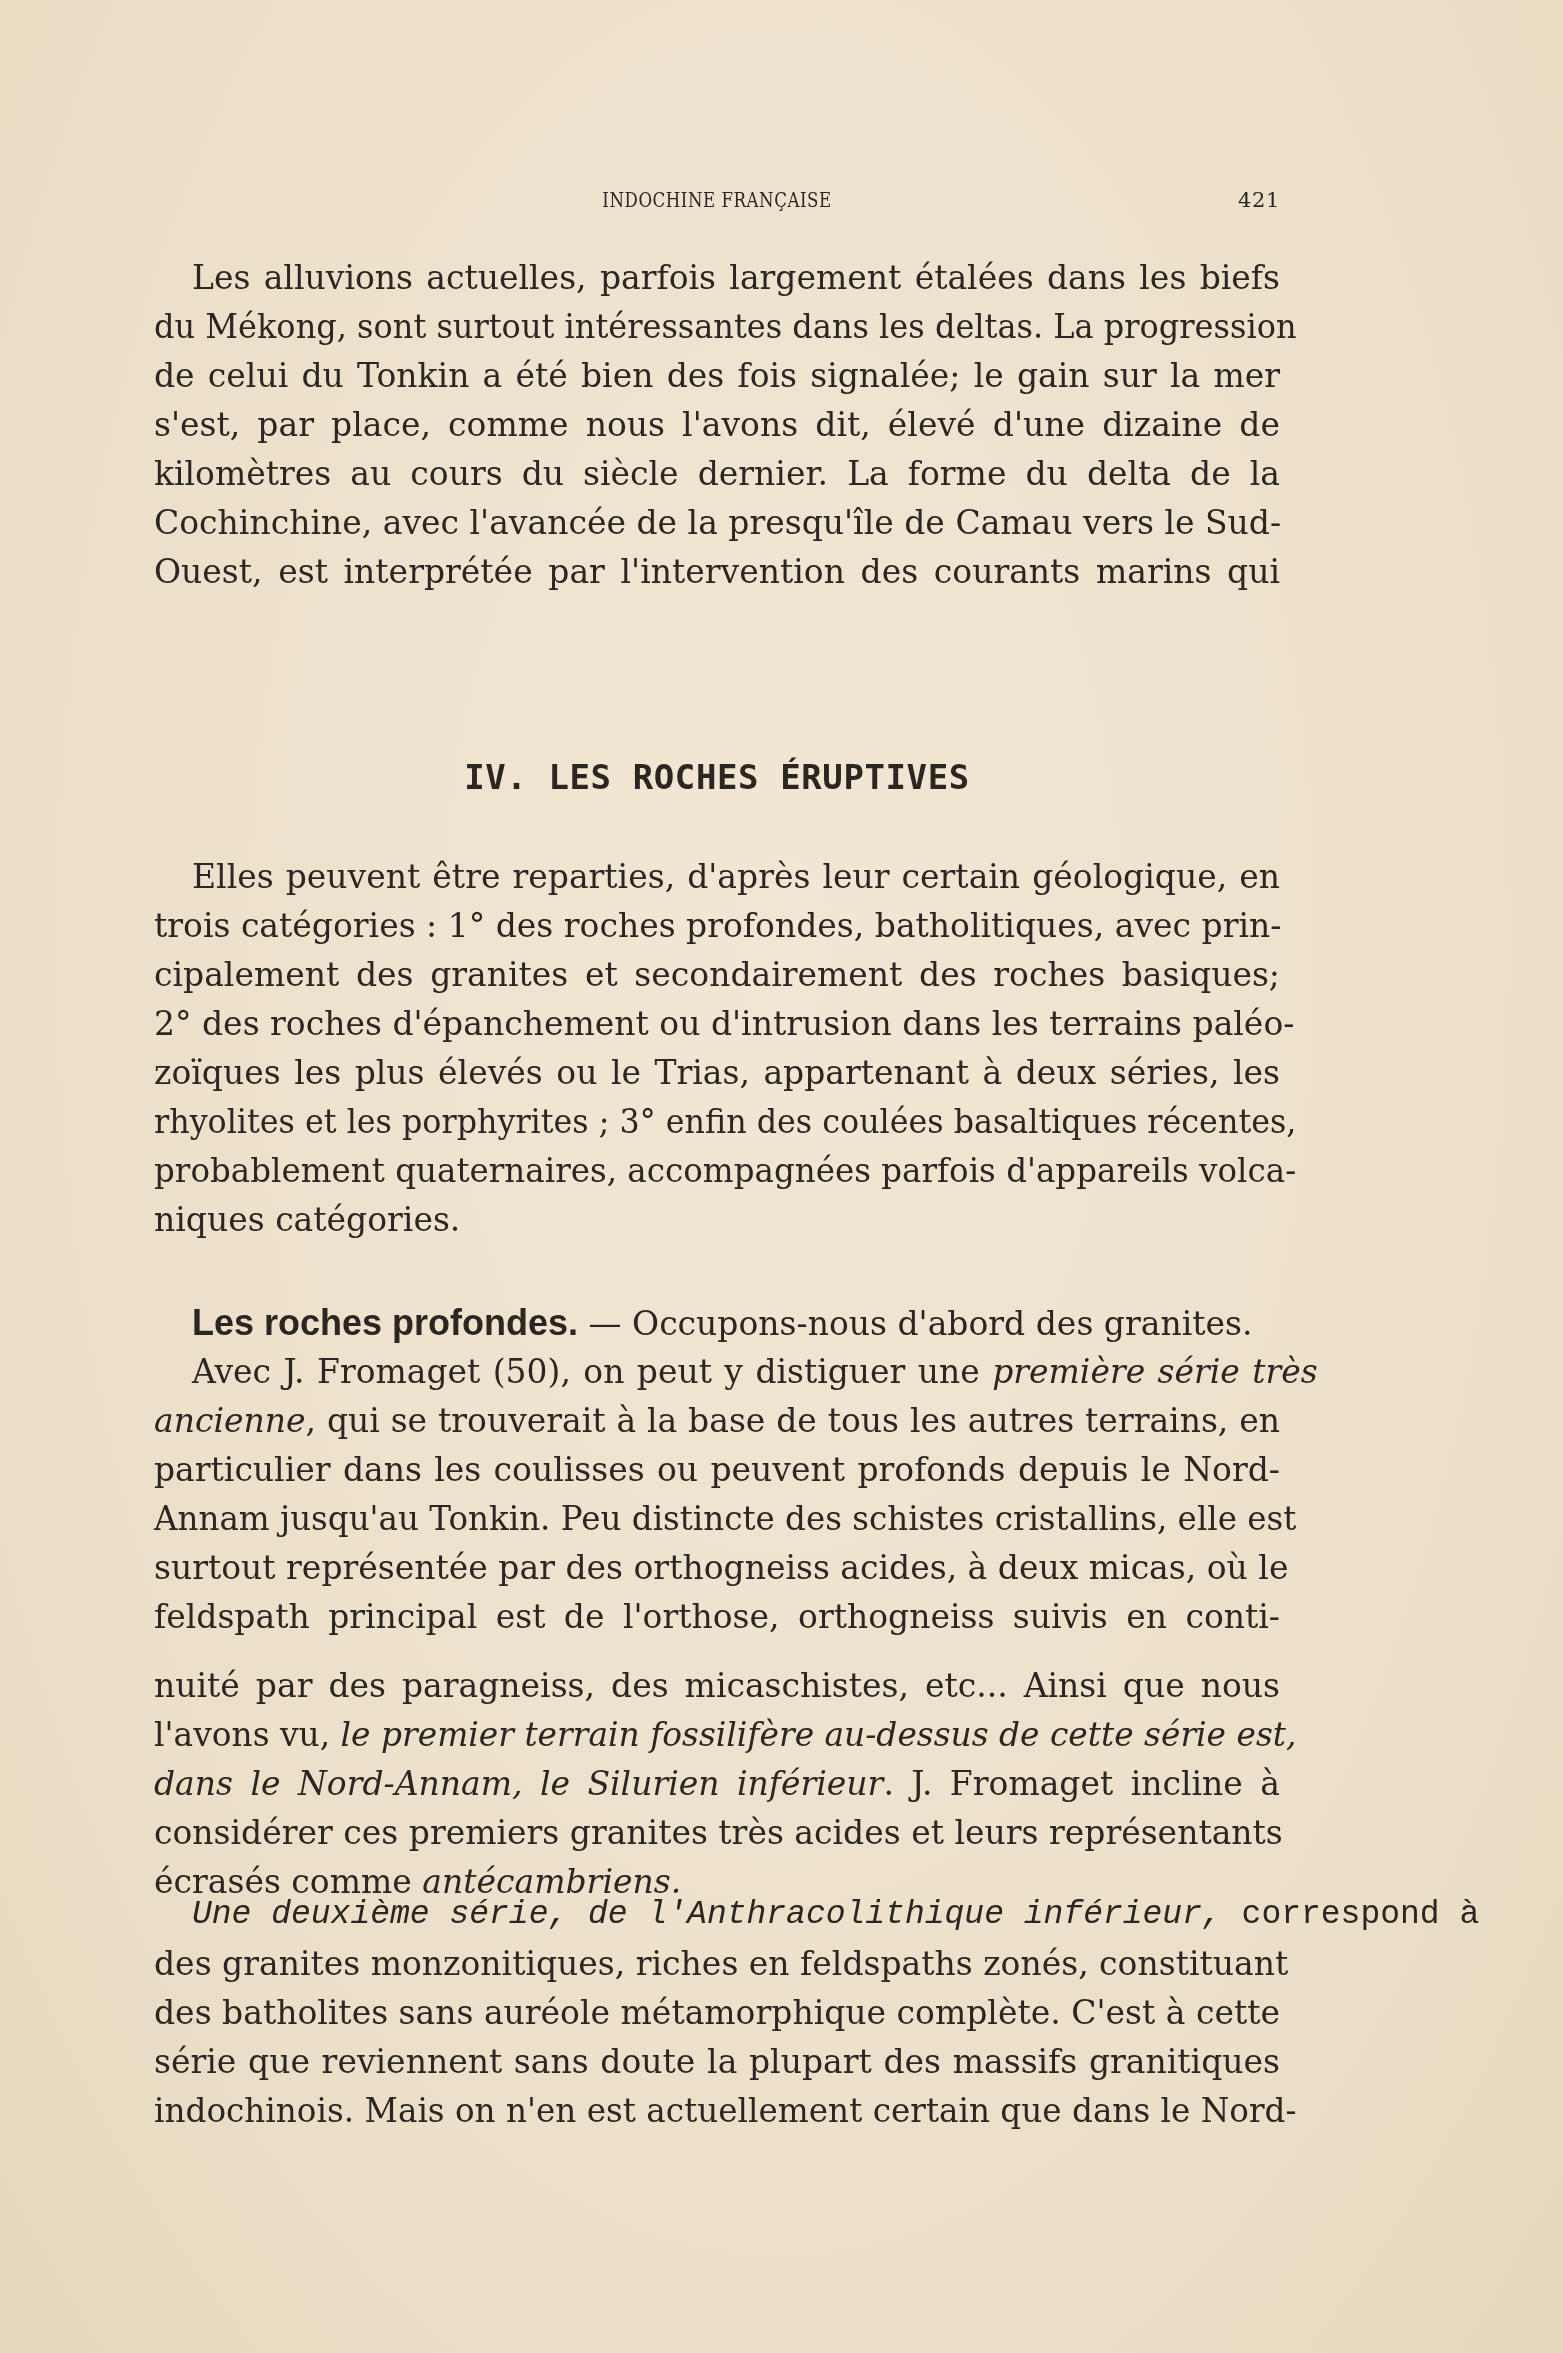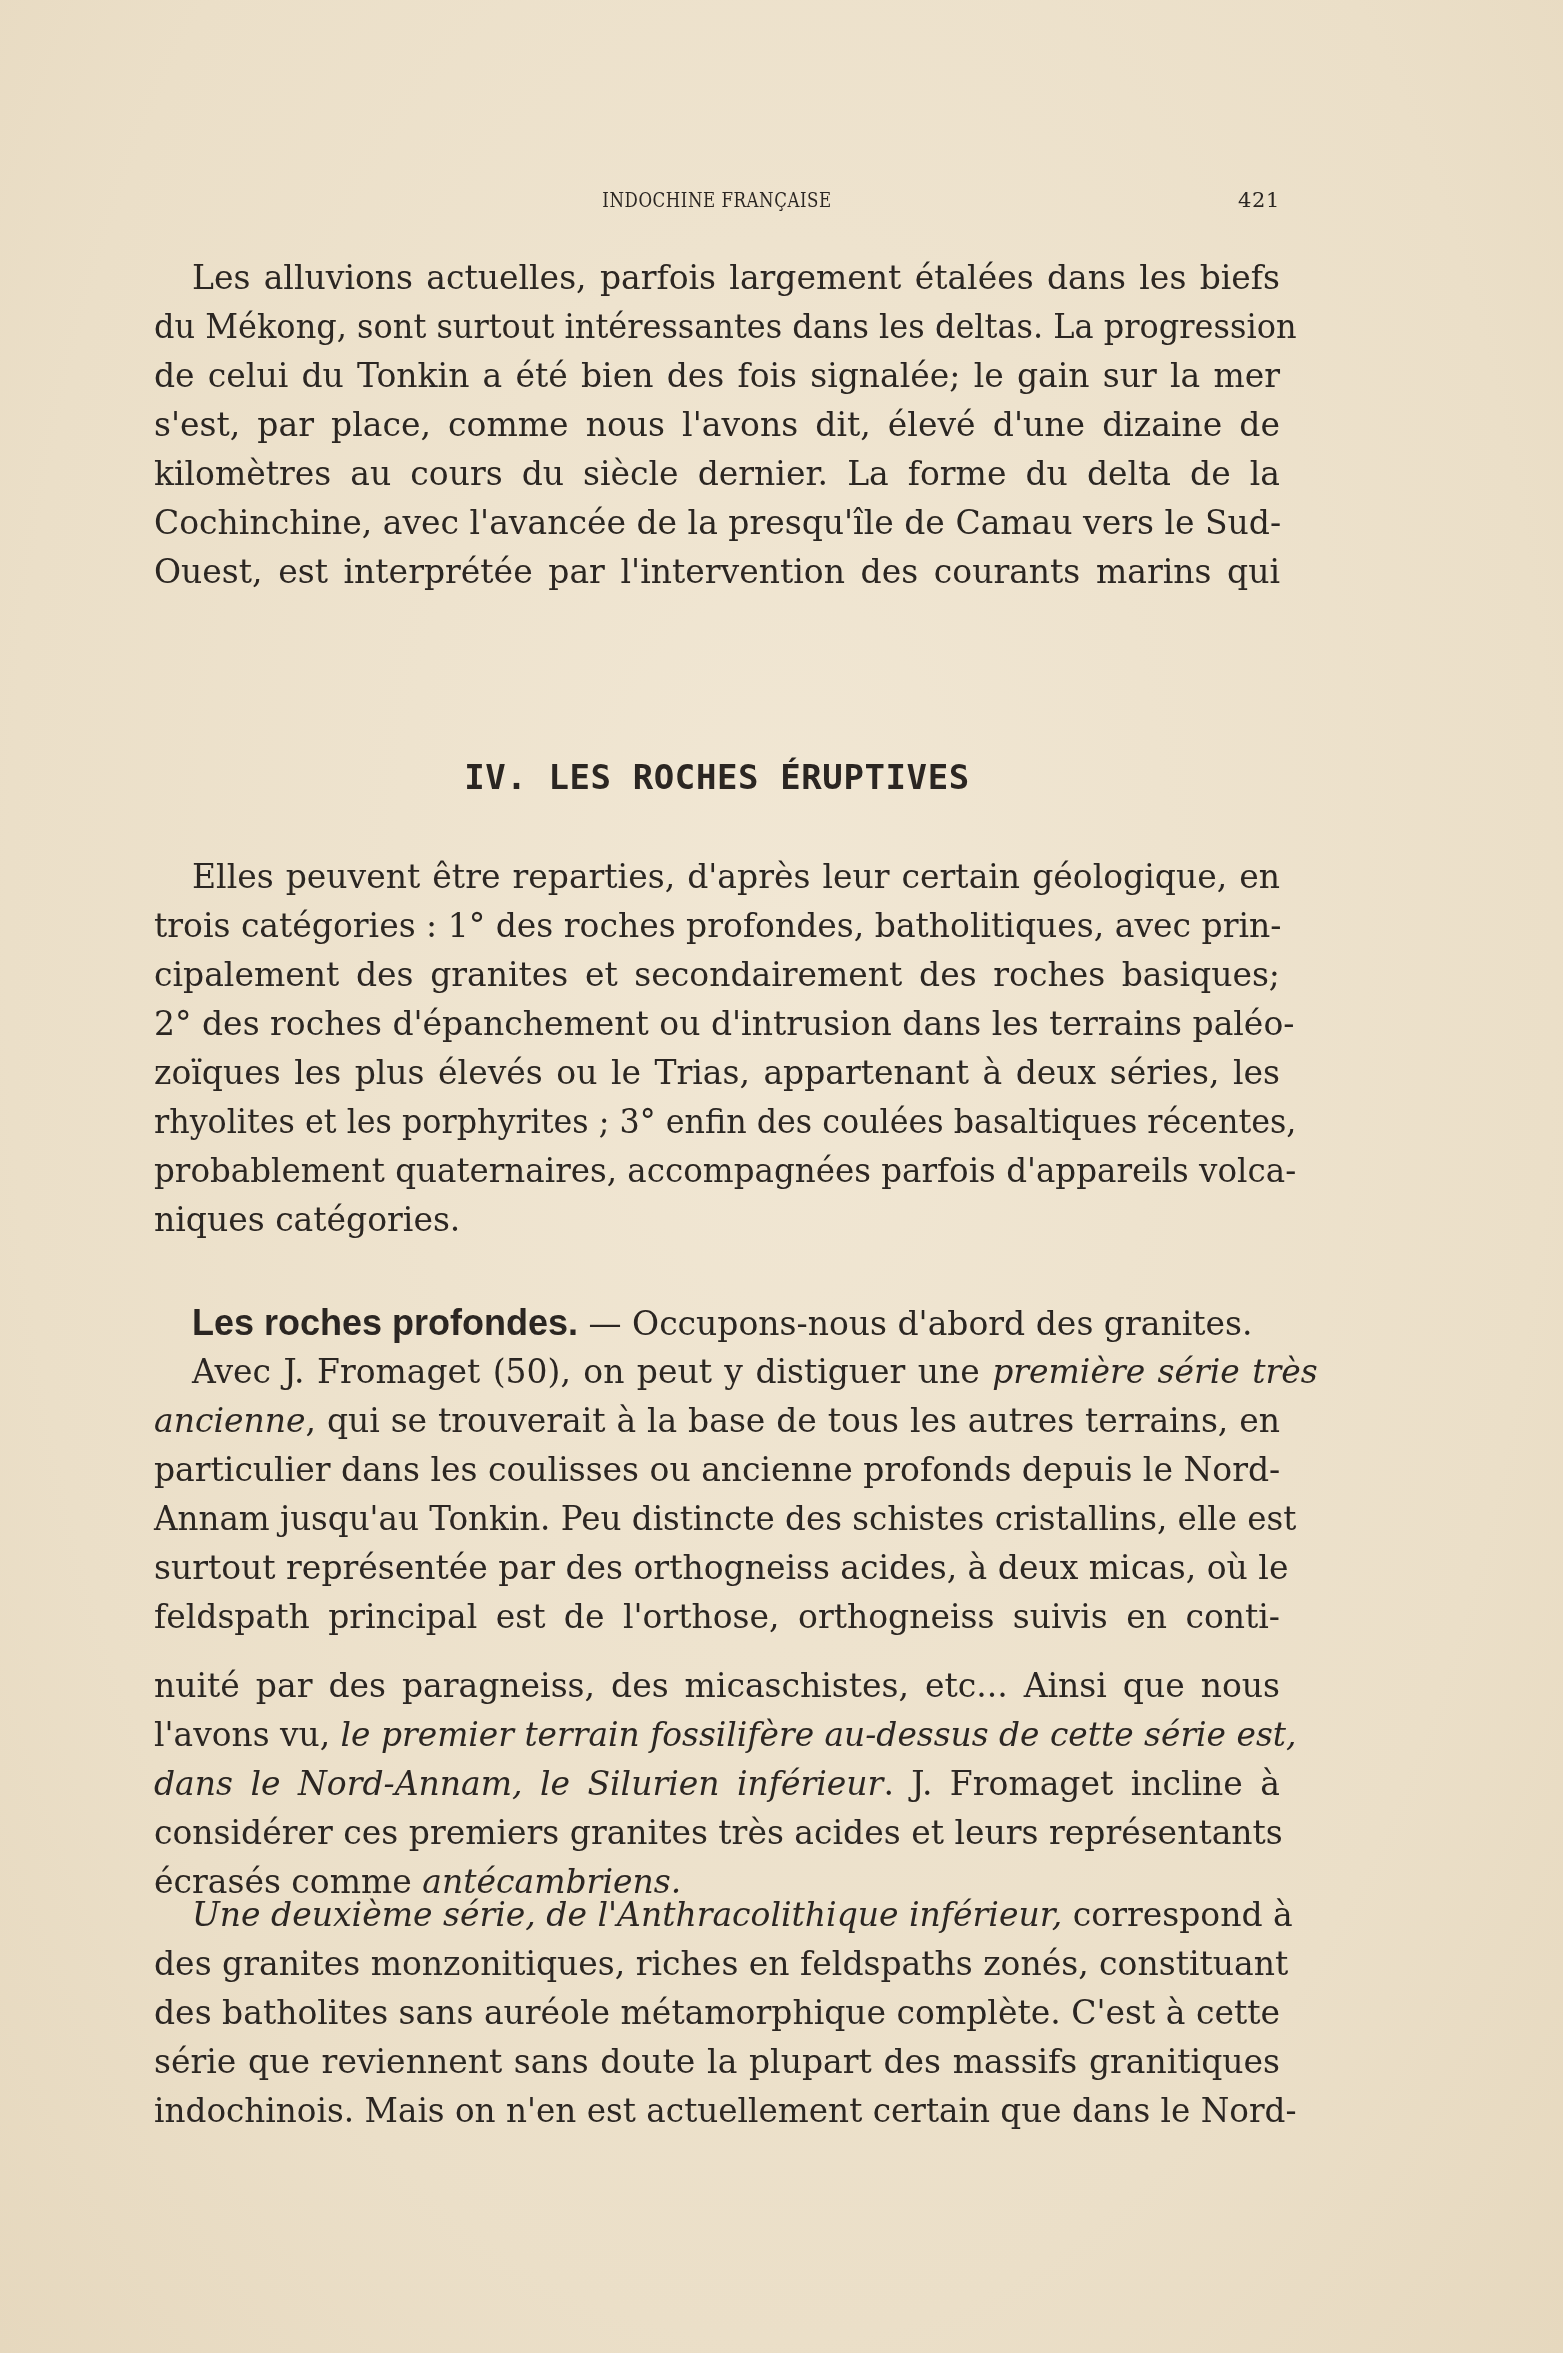--- a/index.html
+++ b/index.html
@@ -110,33 +110,33 @@
     <span class="line last">niques catégories.</span>
   </div>
 
   <div class="block" style="top:1298px;">
     <span class="line last indent"><span class="bold-lead">Les roches profondes.</span><span> — Occupons-nous d'abord des granites.</span></span>
   </div>
 
   <div class="block" style="top:1347px;">
     <span class="line indent" style="transform: scaleX(0.9989); width: 1127px;"><span>Avec J. Fromaget (50), on peut y distiguer une </span><em>première série très</em></span>
     <span class="line" style="word-spacing: 0px;"><em>ancienne</em><span>, qui se trouverait à la base de tous les autres terrains, en</span></span>
-    <span class="line" style="word-spacing: 0px;">particulier dans les coulisses ou ancienne profonds depuis le Nord-</span>
+    <span class="line" style="word-spacing: 0px;">particulier dans les coulisses ou peuvent profonds depuis le Nord-</span>
     <span class="line" style="transform: scaleX(0.9863); width: 1141px;">Annam jusqu'au Tonkin. Peu distincte des schistes cristallins, elle est</span>
     <span class="line" style="word-spacing: 0px;">surtout représentée par des orthogneiss acides, à deux micas, où le</span>
     <span class="line" style="word-spacing: 0px;">feldspath principal est de l'orthose, orthogneiss suivis en conti-</span>
     <span class="line" style="word-spacing: 0px; margin-top: 20px;">nuité par des paragneiss, des micaschistes, etc... Ainsi que nous</span>
     <span class="line" style="transform: scaleX(0.9956); width: 1131px;"><span>l'avons vu, </span><em>le premier terrain fossilifère au-dessus de cette série est,</em></span>
     <span class="line" style="word-spacing: 0px;"><em>dans le Nord-Annam, le Silurien inférieur</em><span>. J. Fromaget incline à</span></span>
     <span class="line" style="word-spacing: 0px;">considérer ces premiers granites très acides et leurs représentants</span>
     <span class="line last"><span>écrasés comme </span><em>antécambriens.</em></span>
   </div>
 
   <div class="block" style="top:1890px;">
-    <span class="line indent" style="word-spacing: 0px;"><em>Une deuxième série, de l'Anthracolithique inférieur,</em><span> correspond à</span></span>
+    <span class="line indent" style="word-spacing: 0px; font-family: Liberation Mono, monospace;"><em>Une deuxième série, de l'Anthracolithique inférieur,</em><span> correspond à</span></span>
     <span class="line" style="word-spacing: 0px;">des granites monzonitiques, riches en feldspaths zonés, constituant</span>
     <span class="line" style="word-spacing: 0px;">des batholites sans auréole métamorphique complète. C'est à cette</span>
     <span class="line" style="word-spacing: 0px;">série que reviennent sans doute la plupart des massifs granitiques</span>
     <span class="line" style="transform: scaleX(0.9896); width: 1137px;">indochinois. Mais on n'en est actuellement certain que dans le Nord-</span>
   </div>
 
 </div>
 
 
 </body></html>

